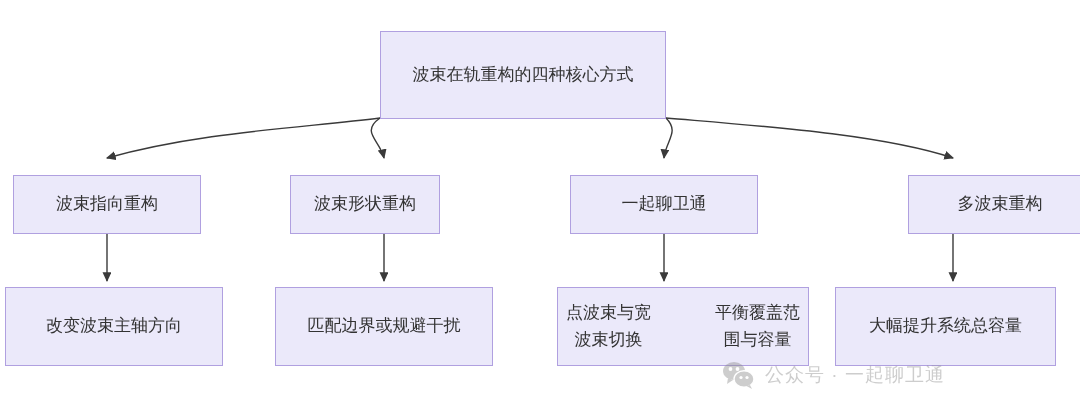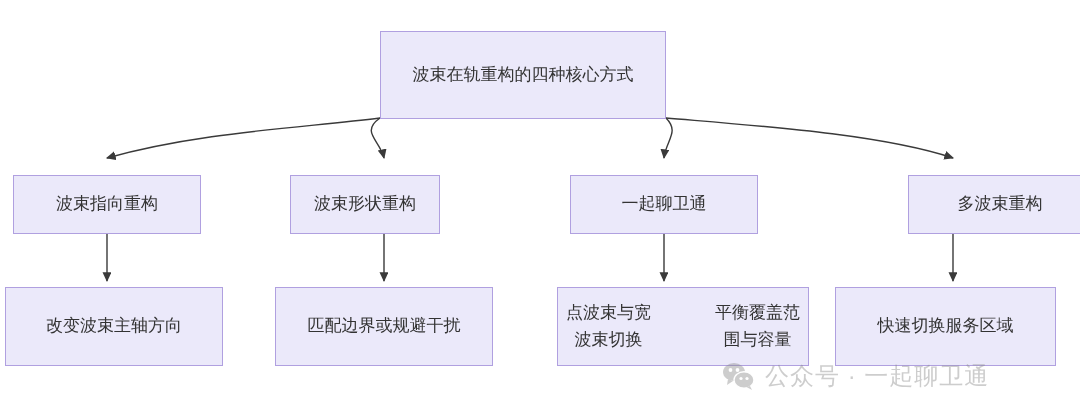--- a/index.html
+++ b/index.html
@@ -76,21 +76,21 @@
     left: 722px;
     top: 360px;
     display: flex;
     align-items: center;
     gap: 9px;
     z-index: 3;
     opacity: 0.42;
     pointer-events: none;
   }
   .wm-text {
-    font-size: 24px;
+    font-size: 19px;
     color: #8a8a8a;
     letter-spacing: 1px;
     white-space: nowrap;
   }
   .wm-icon { width: 34px; height: 30px; display: block; }
 </style>
 </head>
 <body>
 
 <div id="canvas">
@@ -134,21 +134,21 @@
     <span class="line">改变波束主轴方向</span>
   </div>
   <div class="node node-l3 n1">
     <span class="line">匹配边界或规避干扰</span>
   </div>
   <div class="node node-l3 n2">
     <span class="line">点波束与宽波束切换</span>
     <span class="line">平衡覆盖范围与容量</span>
   </div>
   <div class="node node-l3 n3">
-    <span class="line">快速切换服务区域</span>
+    <span class="line">大幅提升系统总容量</span>
   </div>
 
   <div class="watermark">
     <svg class="wm-icon" viewBox="0 0 34 30">
       <ellipse cx="12" cy="11" rx="11" ry="9" fill="#8a8a8a"></ellipse>
       <path d="M6,18 L5,24 L11,20 Z" fill="#8a8a8a"></path>
       <circle cx="8.5" cy="9" r="1.9" fill="#ffffff"></circle>
       <circle cx="15.5" cy="9" r="1.9" fill="#ffffff"></circle>
       <ellipse cx="22" cy="19" rx="10" ry="8.2" fill="#8a8a8a" stroke="#ffffff" stroke-width="1.4"></ellipse>
       <path d="M28,25 L30,29 L24.5,26 Z" fill="#8a8a8a"></path>

